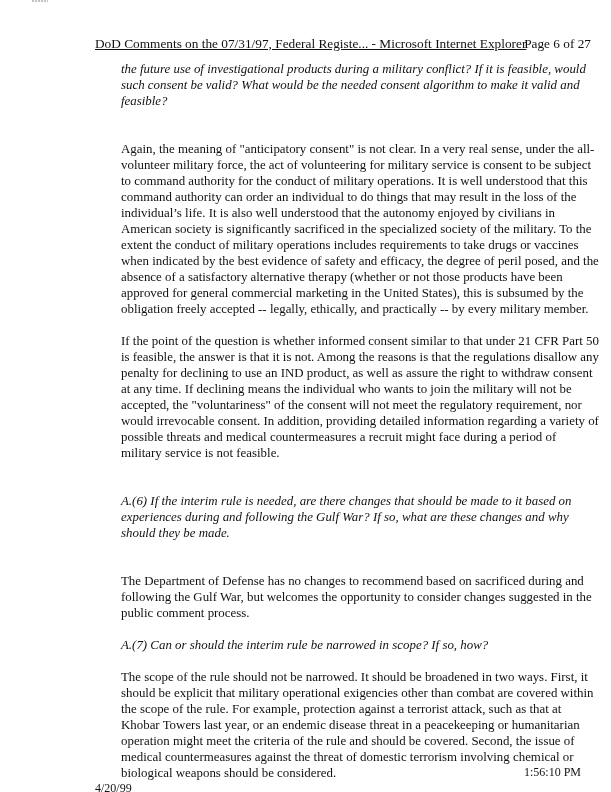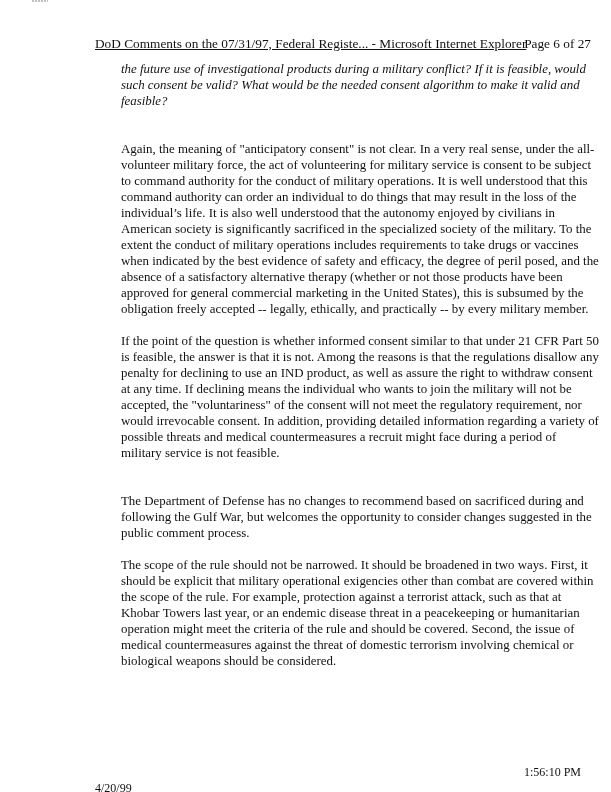--- a/index.html
+++ b/index.html
@@ -89,23 +89,25 @@
   <span class="page">Page 6 of 27</span>
 </div>
 
 <div class="content">
   <p class="italic" style="width:474px;">the future use of investigational products during a military conflict? If it is feasible, would such consent be valid? What would be the needed consent algorithm to make it valid and feasible?</p>
 
   <p style="margin-top:32px; width:478px;">Again, the meaning of "anticipatory consent" is not clear. In a very real sense, under the all-volunteer military force, the act of volunteering for military service is consent to be subject to command authority for the conduct of military operations. It is well understood that this command authority can order an individual to do things that may result in the loss of the individual’s life. It is also well understood that the autonomy enjoyed by civilians in American society is significantly sacrificed in the specialized society of the military. To the extent the conduct of military operations includes requirements to take drugs or vaccines when indicated by the best evidence of safety and efficacy, the degree of peril posed, and the absence of a satisfactory alternative therapy (whether or not those products have been approved for general commercial marketing in the United States), this is subsumed by the obligation freely accepted -- legally, ethically, and practically -- by every military member.</p>
 
   <p style="margin-top:16px; width:478px;">If the point of the question is whether informed consent similar to that under 21 CFR Part 50 is feasible, the answer is that it is not. Among the reasons is that the regulations disallow any penalty for declining to use an IND product, as well as assure the right to withdraw consent at any time. If declining means the individual who wants to join the military will not be accepted, the "voluntariness" of the consent will not meet the regulatory requirement, nor would irrevocable consent. In addition, providing detailed information regarding a variety of possible threats and medical countermeasures a recruit might face during a period of military service is not feasible.</p>
 
+  <p class="italic" style="margin-top:32px; width:470px;">A.(6) If the interim rule is needed, are there changes that should be made to it based on experiences during and following the Gulf War? If so, what are these changes and why should they be made.</p>
 
   <p style="margin-top:32px; width:472px;">The Department of Defense has no changes to recommend based on sacrificed during and following the Gulf War, but welcomes the opportunity to consider changes suggested in the public comment process.</p>
 
+  <p class="italic" style="margin-top:16px;">A.(7) Can or should the interim rule be narrowed in scope? If so, how?</p>
 
   <p style="margin-top:16px; width:476px;">The scope of the rule should not be narrowed. It should be broadened in two ways. First, it should be explicit that military operational exigencies other than combat are covered within the scope of the rule. For example, protection against a terrorist attack, such as that at Khobar Towers last year, or an endemic disease threat in a peacekeeping or humanitarian operation might meet the criteria of the rule and should be covered. Second, the issue of medical countermeasures against the threat of domestic terrorism involving chemical or biological weapons should be considered.</p>
 </div>
 
 <div class="footer">
   <span class="date">4/20/99</span>
   <span class="time">1:56:10 PM</span>
 </div>
 
 </body></html>

